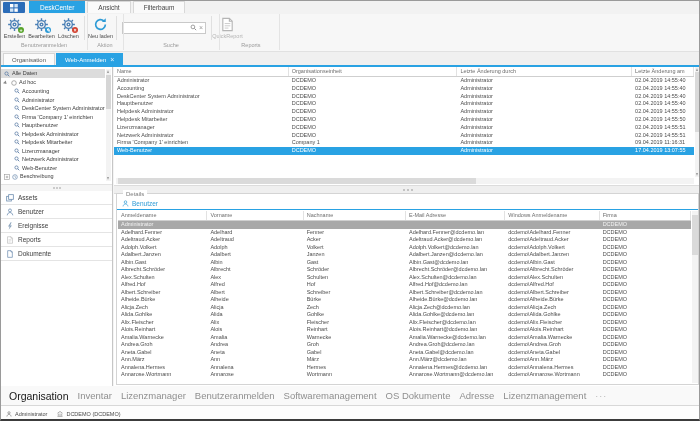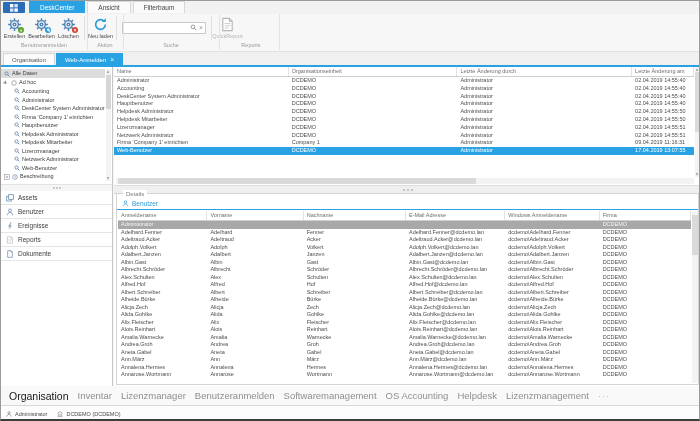--- a/index.html
+++ b/index.html
@@ -686,22 +686,22 @@
       </div>
     </div>
   </div>
 
   <div id="bottom-nav">
       <span class="bnav active">Organisation</span>
       <span class="bnav">Inventar</span>
       <span class="bnav">Lizenzmanager</span>
       <span class="bnav">Benutzeranmelden</span>
       <span class="bnav">Softwaremanagement</span>
-      <span class="bnav">OS Accounting</span>
-      <span class="bnav">Helpdesk</span>
+      <span class="bnav">OS Dokumente</span>
+      <span class="bnav">Adresse</span>
       <span class="bnav">Lizenzmanagement</span>
       <span id="bnav-more">···</span>
     </div>
 
   <div id="status-bar">
     <span class="sitem">
       <span>
           <svg width="6" height="6" viewBox="0 0 12 12">
             <circle cx="6" cy="3.6" r="2.2" fill="none" stroke="#6a6a6a" stroke-width="1.2"></circle>
             <path d="M1.8 11c.5-3 2.3-4.2 4.2-4.2s3.7 1.2 4.2 4.2" fill="none" stroke="#6a6a6a" stroke-width="1.2"></path>

